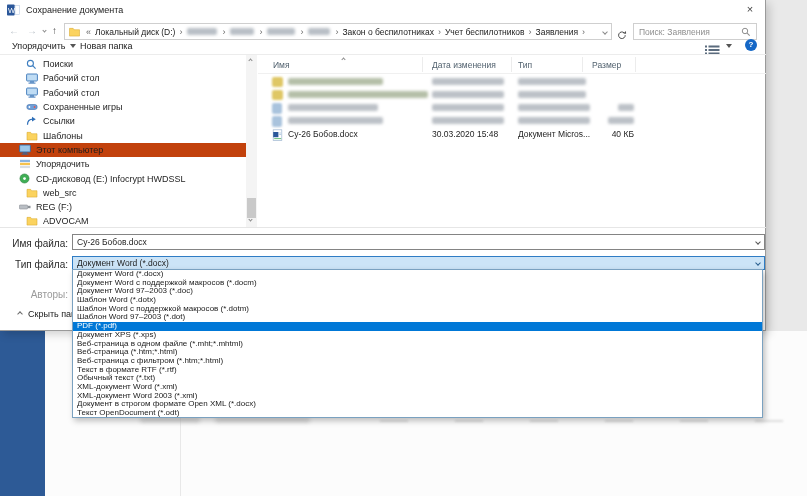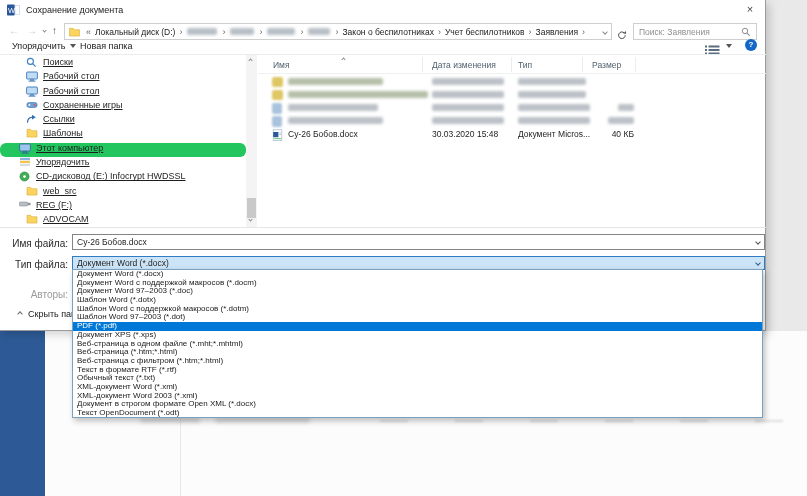--- a/index.html
+++ b/index.html
@@ -45,25 +45,25 @@
   
   .chev{display:inline-block;width:5px;height:5px;border-right:1.2px solid #555;border-bottom:1.2px solid #555;}
   .chev.down{transform:rotate(45deg);}
   .chev.up{transform:rotate(-135deg);}
   .chev.sm{width:4px;height:4px;}
   .chev.xs{width:3px;height:3px;}
   .chev.grey{border-color:#8a8a8a;}
 
   
   .tree{left:0;top:57px;width:246px;font-size:9px;}
-  .tree-item{height:14.3px;display:flex;align-items:flex-start;white-space:nowrap;overflow:hidden;text-decoration:underline;}
+  .tree-item{height:14.3px;display:flex;align-items:center;white-space:nowrap;overflow:hidden;}
   .tree-item .ic{width:13px;display:inline-flex;justify-content:center;margin-right:5px;flex:none;}
   .ind1{padding-left:25px;}
   .ind0{padding-left:18px;}
-  .tree-item.selected{background:#22c55e;border-radius:6px;}
+  .tree-item.selected{background:#c2410c;}
   .tree-sb{left:246px;top:55px;width:11px;height:172px;background:#f4f4f4;}
   .tree-sb .thumb{position:absolute;left:1px;top:143px;width:9px;height:20px;background:#c9c9c9;}
   .tree-sb .sbbtn{position:absolute;left:3px;}
 
   
   .listpane{left:258px;top:55px;width:508px;height:172px;}
   .lheader{position:relative;height:19px;border-bottom:1px solid #f0f0f0;font-size:8.5px;color:#52626f;}
   .lheader .h{position:absolute;top:5px;}
   .hdiv{position:absolute;top:2px;width:1px;height:15px;background:#ececec;}
   .lrow{position:relative;height:13px;font-size:8.5px;color:#1e1e1e;white-space:nowrap;}

